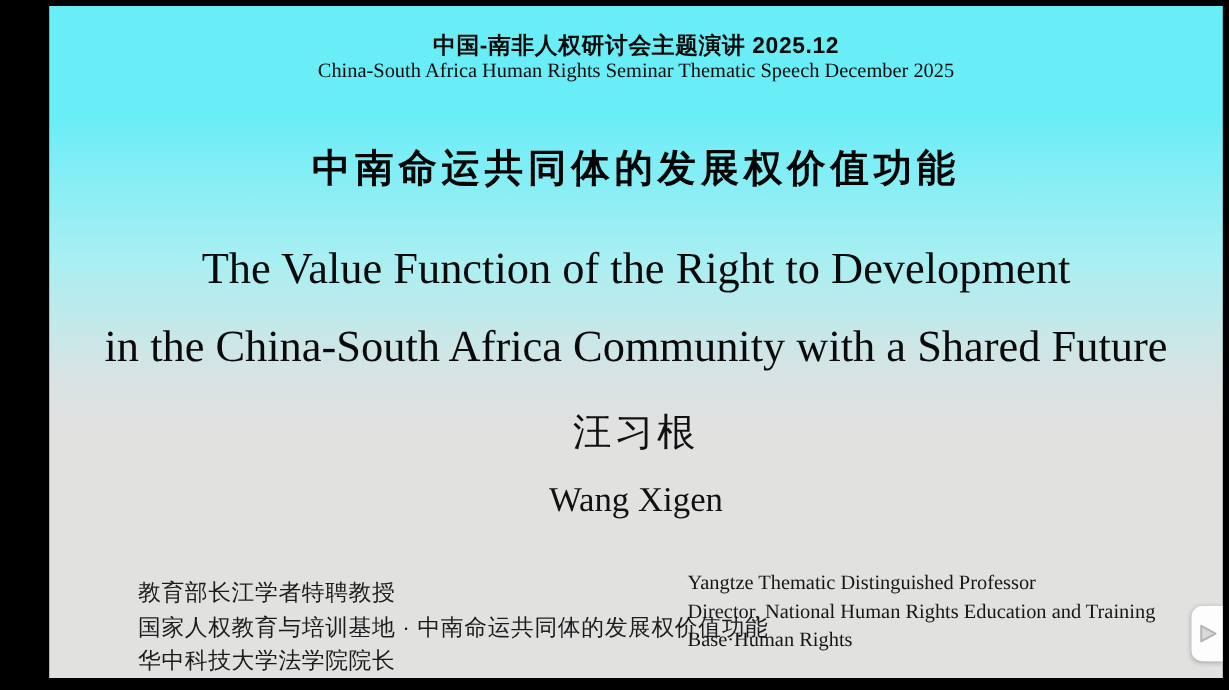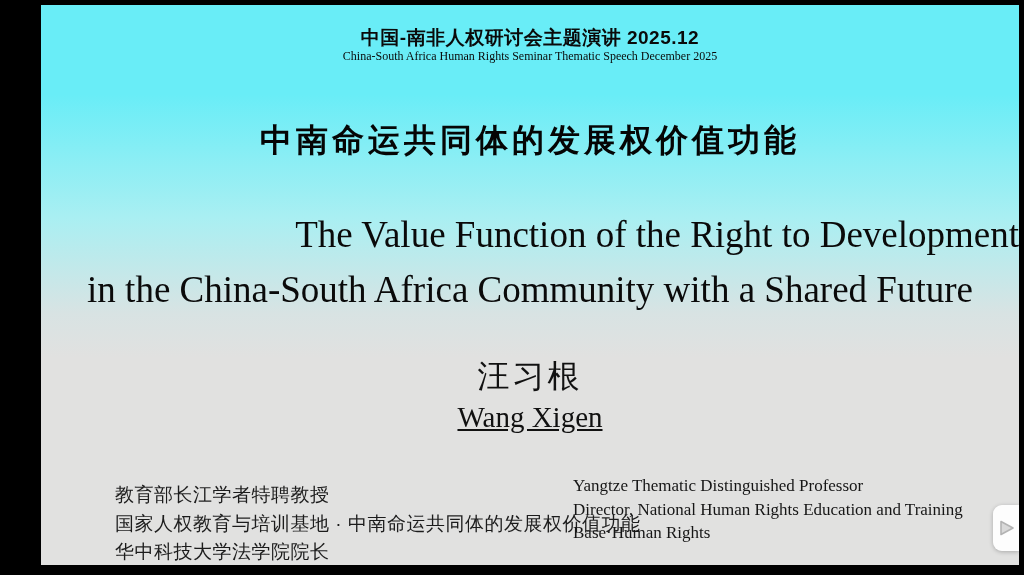--- a/index.html
+++ b/index.html
@@ -29,56 +29,54 @@
   .hdr-cn {
     top: 20px;
     font-size: 19px;
     font-weight: bold;
     letter-spacing: 0.5px;
     color: #0a0a0a;
   }
   .hdr-en {
     top: 44px;
     font-family: "Liberation Serif", serif;
-    font-size: 12px;
+    font-size: 17px;
     color: #0a0a0a;
   }
   .title-cn {
     top: 114px;
     font-size: 32px;
     font-weight: bold;
     letter-spacing: 4px;
     color: #050505;
   }
   .title-en1 {
-    top: 208px;
+    top: 198px;
     font-family: "Liberation Serif", serif;
     font-size: 37px;
     color: #0a0a0a;
-    text-align: right;
   }
   .title-en2 {
     top: 263px;
     font-family: "Liberation Serif", serif;
     font-size: 37px;
     color: #0a0a0a;
   }
   .author-cn {
-    top: 350px;
+    top: 334px;
     font-size: 32px;
     font-weight: 500;
     letter-spacing: 3px;
     color: #111;
   }
   .author-en {
     top: 396px;
     font-family: "Liberation Serif", serif;
     font-size: 29px;
     color: #111;
-    text-decoration: underline;
   }
   .cred-cn {
     left: 74px;
     top: 476px;
     font-size: 19px;
     line-height: 28.5px;
     letter-spacing: 0.5px;
     color: #1c1c1c;
   }
   .cred-en {

